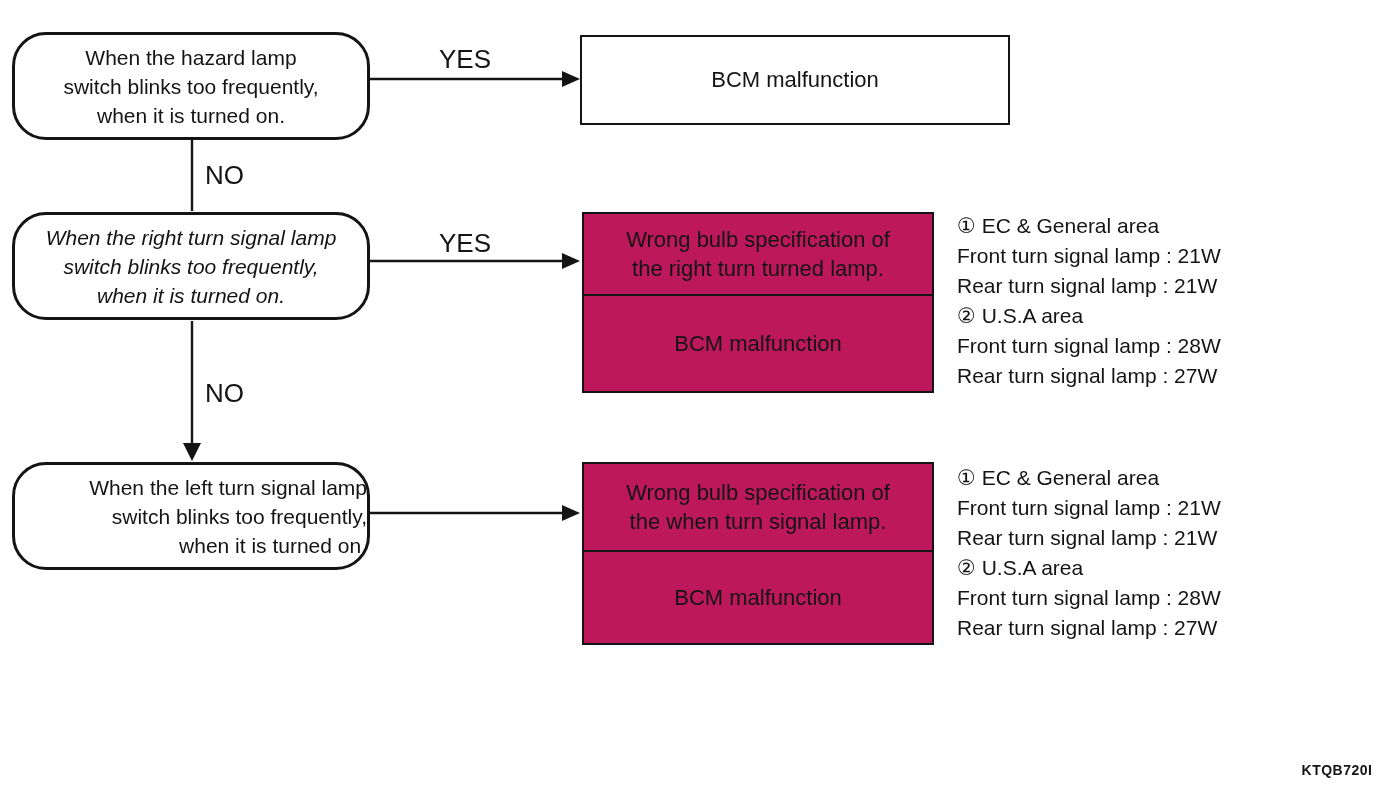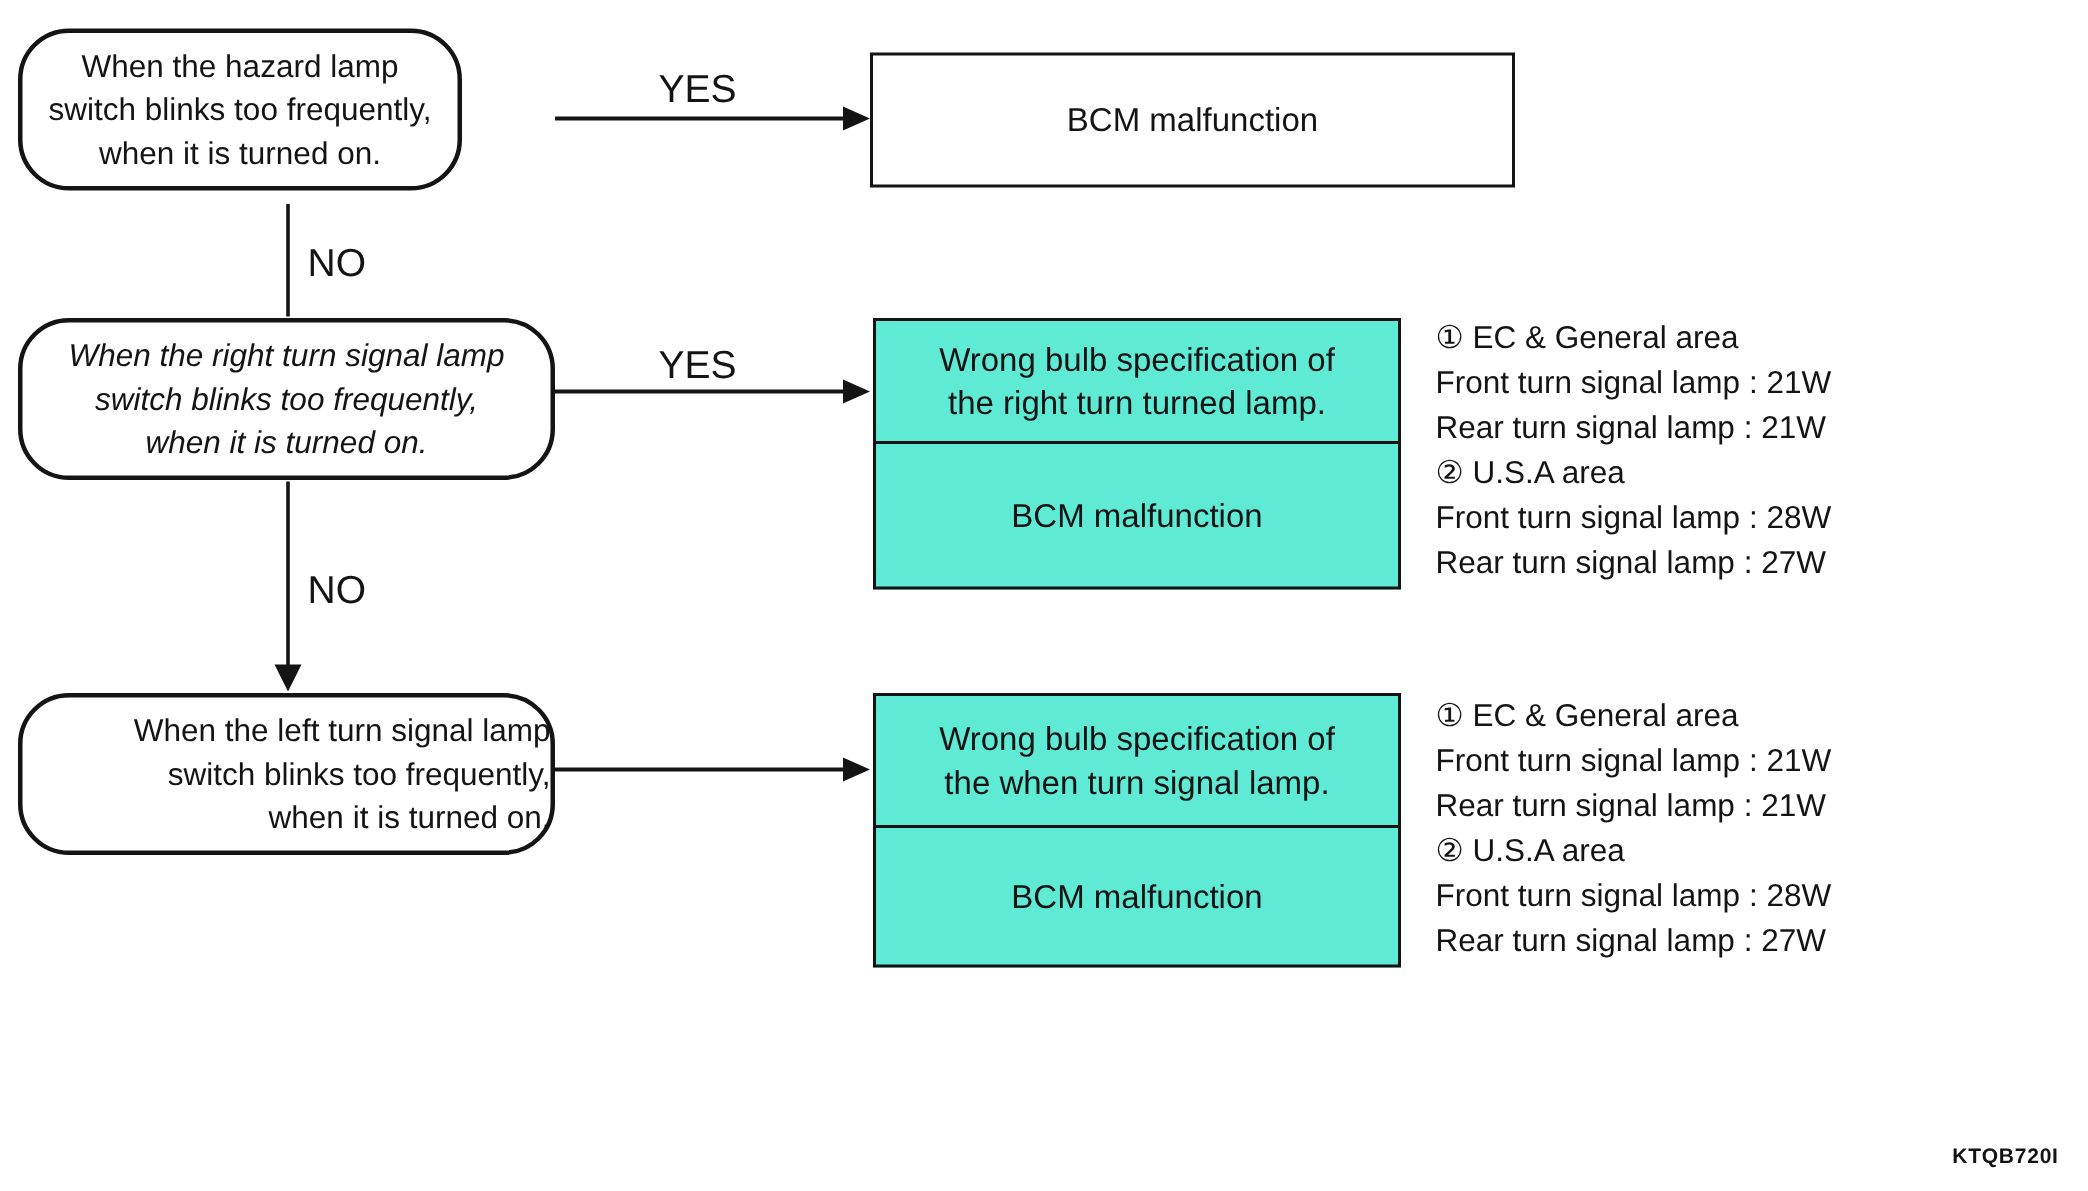--- a/index.html
+++ b/index.html
@@ -33,21 +33,21 @@
     display: flex;
     align-items: center;
     justify-content: center;
     text-align: center;
     font-size: 22px;
     line-height: 28px;
   }
   .combo-box {
     position: absolute;
     border: 2px solid #141414;
-    background: #5eead4;
+    background: #be185d;
     display: flex;
     flex-direction: column;
   }
   .combo-box .section {
     display: flex;
     flex-direction: column;
     align-items: center;
     justify-content: center;
     text-align: center;
     font-size: 22px;
@@ -98,21 +98,21 @@
     <line x1="370" y1="261" x2="564" y2="261" stroke="#141414" stroke-width="2.6"></line>
     <polygon points="562,253 580,261 562,269" fill="#141414"></polygon>
 
     <line x1="192" y1="321" x2="192" y2="446" stroke="#141414" stroke-width="2.4"></line>
     <polygon points="183,443 201,443 192,461" fill="#141414"></polygon>
 
     <line x1="370" y1="513" x2="564" y2="513" stroke="#141414" stroke-width="2.6"></line>
     <polygon points="562,505 580,513 562,521" fill="#141414"></polygon>
   </svg>
 
-  <div class="cond-box" style="left:12px; top:19px; width:296px; height:108px;">
+  <div class="cond-box" style="left:12px; top:32px; width:358px; height:108px;">
     <span>When the hazard lamp</span>
     <span>switch blinks too frequently,</span>
     <span>when it is turned on.</span>
   </div>
   <div class="branch-label" style="left:420px; top:44px;">YES</div>
   <div class="result-box" style="left:580px; top:35px; width:430px; height:90px;">
     <span>BCM malfunction</span>
   </div>
   <div class="connector-label" style="left:205px; top:160px;">NO</div>
 

